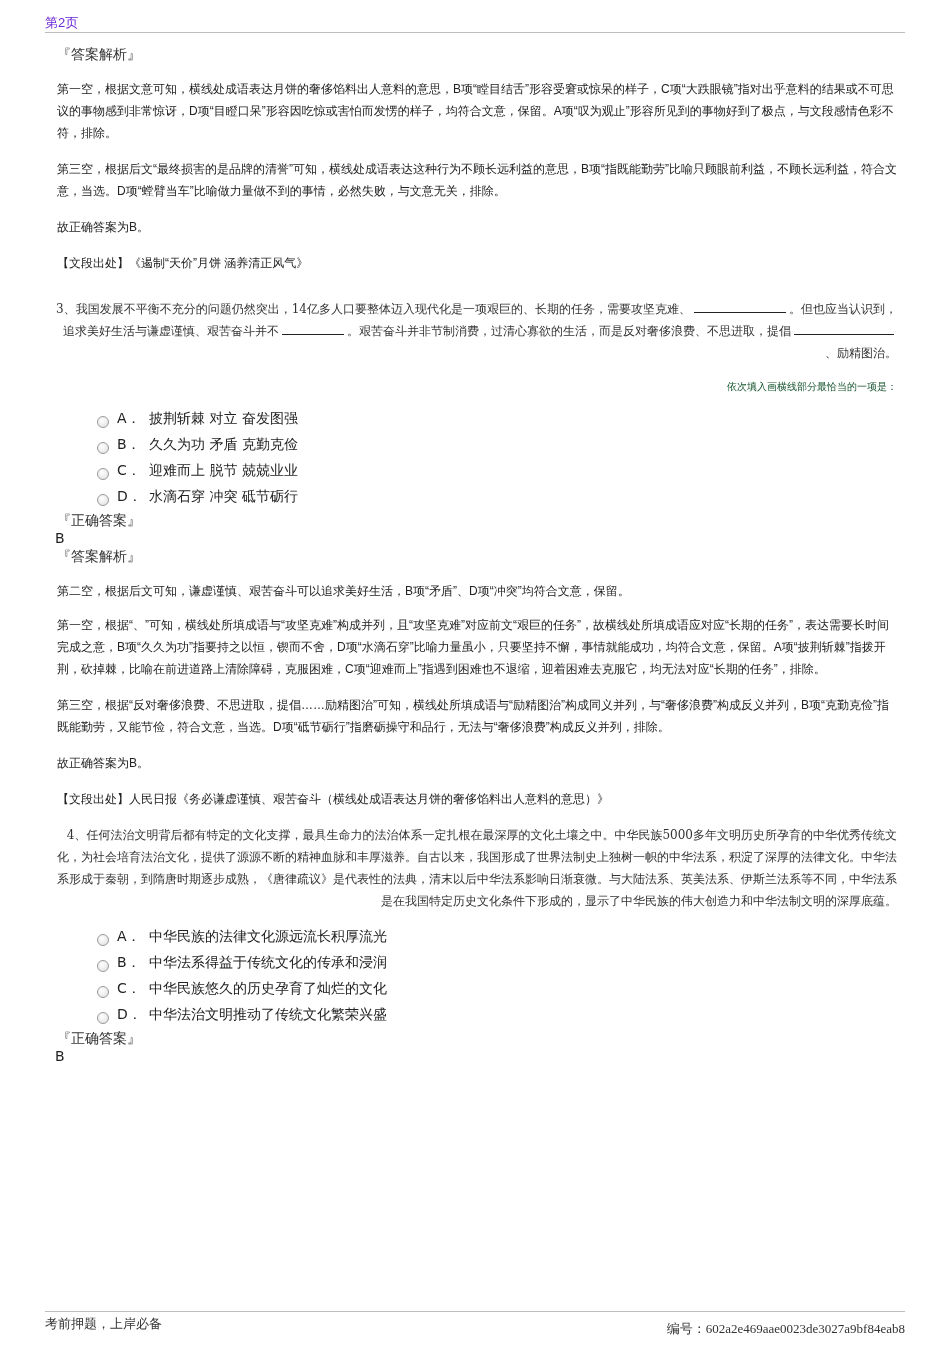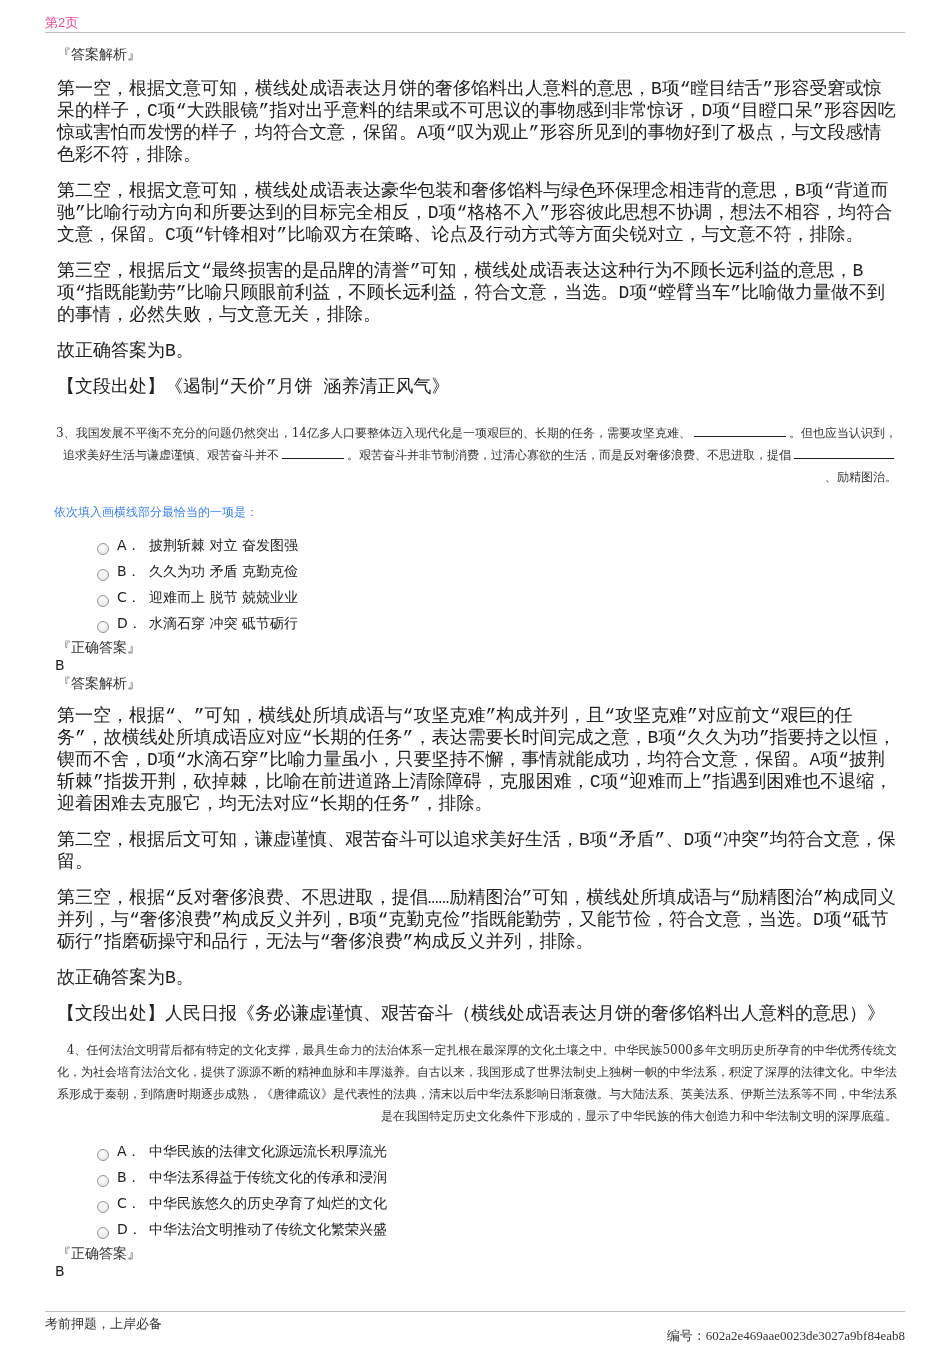--- a/index.html
+++ b/index.html
@@ -1,35 +1,35 @@
 <!DOCTYPE html>
 <html><head>
 <meta charset="utf-8">
 <style>
   html, body { margin: 0; padding: 0; background: #ffffff; }
   body { width: 950px; height: 1345px; position: relative; overflow: hidden;
          font-family: "DejaVu Sans", "Liberation Sans", sans-serif; color: #222; }
   .header { position: absolute; left: 45px; right: 45px; top: 12px; height: 20px;
-            border-bottom: 1px solid #bdbdbd; font-size: 13px; color: #ec4899;
+            border-bottom: 1px solid #bdbdbd; font-size: 13px; color: #6d28d9;
             font-family: "Liberation Sans", "DejaVu Sans", sans-serif; }
   .header .left { position: absolute; left: 0; top: 2px; }
   .header .right { position: absolute; right: 0; top: 2px; }
   .footer { position: absolute; left: 45px; right: 45px; top: 1311px; height: 22px;
             border-top: 1px solid #bdbdbd; font-size: 13px; color: #333;
             font-family: Liberation Serif, serif; }
   .footer .left { position: absolute; left: 0; top: 3px; }
-  .footer .right { position: absolute; right: 0; top: 15px; }
+  .footer .right { position: absolute; right: 0; top: 8px; }
   .content { position: absolute; left: 57px; top: 40px; width: 840px; }
   .bracket { font-family: "DejaVu Serif", serif; font-size: 14px; color: #333; margin: 8px 0 0 0; }
-  .para { font-size: 18px; line-height: 22px; margin: 14px 0 0 0; color: #222;
-          font-family: Liberation Mono, monospace; }
+  .para { font-size: 12px; line-height: 22px; margin: 14px 0 0 0; color: #222;
+          font-family: Liberation Sans, sans-serif; }
   .question { font-family: "DejaVu Serif", serif; font-size: 12px; line-height: 22px; color: #333;
               margin: 24px 0 0 -3px; text-align: right; }
   .blank { display: inline-block; border-bottom: 1px solid #222; height: 12px; vertical-align: baseline; margin: 0 3px; }
-  .prompt { font-family: "DejaVu Serif", serif; font-size: 12px; color: #3b82f6; margin: 16px 0 0 -3px; }
+  .prompt { font-family: "DejaVu Serif", serif; font-size: 10px; color: #14532d; margin: 16px 0 0 -3px; text-align: right; }
   .options { margin: 12px 0 0 40px; }
   .option { height: 26px; display: flex; align-items: center; font-size: 14px; color: #222; }
   .radio { width: 10px; height: 10px; border-radius: 50%; border: 1px solid #999;
            background: radial-gradient(circle at 40% 35%, #ffffff, #dedede); margin-right: 8px; margin-top: 6px;
            cursor: pointer; }
   .opt-letter { width: 32px; font-family: "DejaVu Sans", sans-serif; }
   .opt-text { font-family: "DejaVu Serif", serif; }
   .answer-letter { font-size: 14px; font-family: "DejaVu Sans", sans-serif; margin: 0 0 0 -2px; }
 </style>
 </head>
@@ -37,21 +37,20 @@
 
 <div class="header">
   <span class="left">第2页</span>
 </div>
 
 <div class="content">
 
   <div>
     <div class="bracket" style="margin-top:6px">『答案解析』</div>
     <p class="para" style="margin-top:14px">第一空，根据文意可知，横线处成语表达月饼的奢侈馅料出人意料的意思，B项“瞠目结舌”形容受窘或惊呆的样子，C项“大跌眼镜”指对出乎意料的结果或不可思议的事物感到非常惊讶，D项“目瞪口呆”形容因吃惊或害怕而发愣的样子，均符合文意，保留。A项“叹为观止”形容所见到的事物好到了极点，与文段感情色彩不符，排除。</p>
-    <p class="para">第二空，根据文意可知，横线处成语表达豪华包装和奢侈馅料与绿色环保理念相违背的意思，B项“背道而驰”比喻行动方向和所要达到的目标完全相反，D项“格格不入”形容彼此思想不协调，想法不相容，均符合文意，保留。C项“针锋相对”比喻双方在策略、论点及行动方式等方面尖锐对立，与文意不符，排除。</p>
     <p class="para">第三空，根据后文“最终损害的是品牌的清誉”可知，横线处成语表达这种行为不顾长远利益的意思，B项“指既能勤劳”比喻只顾眼前利益，不顾长远利益，符合文意，当选。D项“螳臂当车”比喻做力量做不到的事情，必然失败，与文意无关，排除。</p>
     <p class="para">故正确答案为B。</p>
     <p class="para">【文段出处】《遏制“天价”月饼 涵养清正风气》</p>
   </div>
 
   <div>
     <div class="question">
       <span>3、我国发展不平衡不充分的问题仍然突出，14亿多人口要整体迈入现代化是一项艰巨的、长期的任务，需要攻坚克难、</span><span class="blank" style="width:92px"></span><span>。但也应当认识到，追求美好生活与谦虚谨慎、艰苦奋斗并不</span><span class="blank" style="width:62px"></span><span>。艰苦奋斗并非节制消费，过清心寡欲的生活，而是反对奢侈浪费、不思进取，提倡</span><span class="blank" style="width:100px"></span><span>、励精图治。</span>
     </div>
     <div class="prompt">依次填入画横线部分最恰当的一项是：</div>
@@ -73,22 +72,22 @@
       </div>
       <div class="option">
         <span class="radio"></span>
         <span class="opt-letter">D．</span>
         <span class="opt-text">水滴石穿 冲突 砥节砺行</span>
       </div>
     </div>
     <div class="bracket" style="margin-top:2px">『正确答案』</div>
     <div class="answer-letter">B</div>
     <div class="bracket" style="margin-top:2px">『答案解析』</div>
+    <p class="para">第二空，根据后文可知，谦虚谨慎、艰苦奋斗可以追求美好生活，B项“矛盾”、D项“冲突”均符合文意，保留。</p>
     <p class="para" style="margin-top:12px">第一空，根据“、”可知，横线处所填成语与“攻坚克难”构成并列，且“攻坚克难”对应前文“艰巨的任务”，故横线处所填成语应对应“长期的任务”，表达需要长时间完成之意，B项“久久为功”指要持之以恒，锲而不舍，D项“水滴石穿”比喻力量虽小，只要坚持不懈，事情就能成功，均符合文意，保留。A项“披荆斩棘”指拨开荆，砍掉棘，比喻在前进道路上清除障碍，克服困难，C项“迎难而上”指遇到困难也不退缩，迎着困难去克服它，均无法对应“长期的任务”，排除。</p>
-    <p class="para">第二空，根据后文可知，谦虚谨慎、艰苦奋斗可以追求美好生活，B项“矛盾”、D项“冲突”均符合文意，保留。</p>
     <p class="para">第三空，根据“反对奢侈浪费、不思进取，提倡……励精图治”可知，横线处所填成语与“励精图治”构成同义并列，与“奢侈浪费”构成反义并列，B项“克勤克俭”指既能勤劳，又能节俭，符合文意，当选。D项“砥节砺行”指磨砺操守和品行，无法与“奢侈浪费”构成反义并列，排除。</p>
     <p class="para">故正确答案为B。</p>
     <p class="para">【文段出处】人民日报《务必谦虚谨慎、艰苦奋斗（横线处成语表达月饼的奢侈馅料出人意料的意思）》</p>
   </div>
 
   <div>
     <div class="question" style="margin-top:14px">4、任何法治文明背后都有特定的文化支撑，最具生命力的法治体系一定扎根在最深厚的文化土壤之中。中华民族5000多年文明历史所孕育的中华优秀传统文化，为社会培育法治文化，提供了源源不断的精神血脉和丰厚滋养。自古以来，我国形成了世界法制史上独树一帜的中华法系，积淀了深厚的法律文化。中华法系形成于秦朝，到隋唐时期逐步成熟，《唐律疏议》是代表性的法典，清末以后中华法系影响日渐衰微。与大陆法系、英美法系、伊斯兰法系等不同，中华法系是在我国特定历史文化条件下形成的，显示了中华民族的伟大创造力和中华法制文明的深厚底蕴。</div>
     <div class="options">
       <div class="option">
         <span class="radio"></span>

